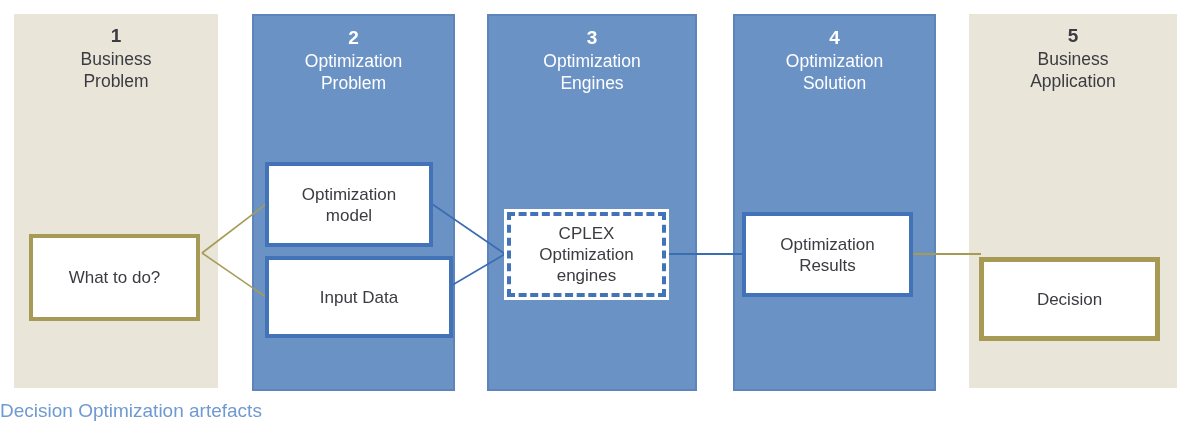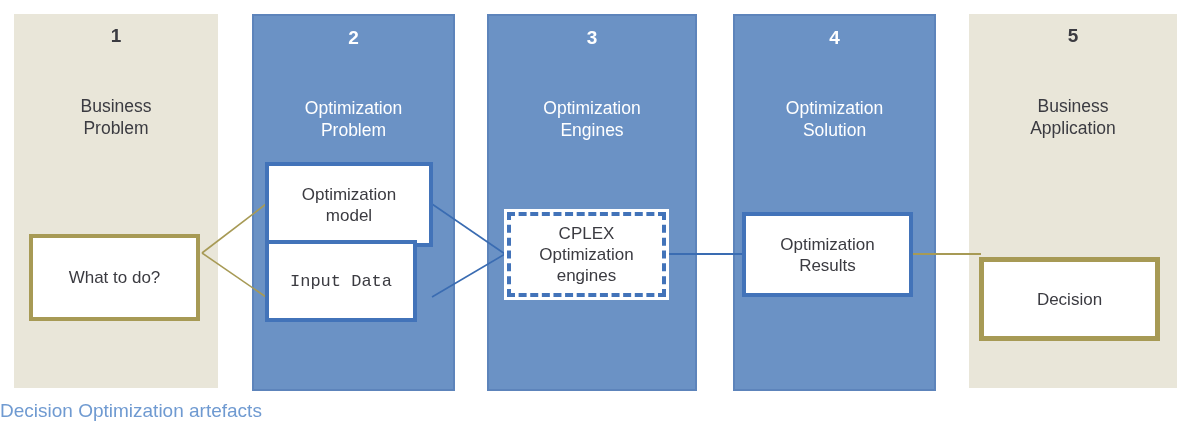--- a/index.html
+++ b/index.html
@@ -36,21 +36,20 @@
   }
   .col-num {
     font-size: 19px;
     font-weight: bold;
     line-height: 24px;
   }
   .col-title {
     font-size: 17.5px;
     line-height: 22px;
     white-space: pre-line;
-    margin-top: 47px;
   }
   
   .node {
     position: absolute;
     box-sizing: border-box;
     background: #ffffff;
     color: var(--dark_text, #3b3b41);
     display: flex;
     align-items: center;
     justify-content: center;
@@ -126,21 +125,21 @@
 
   <div class="col col-beige" style="left:969px;width:208px;">
     <div class="col-num">5</div>
     <div class="col-title">Business
 Application</div>
   </div>
 
   <div class="node node-tan" style="left:29px;  top:210px; width:171px; height:87px;">What to do?</div>
   <div class="node node-blue" style="left:265px; top:162px; width:168px; height:85px;">Optimization
 model</div>
-  <div class="node node-blue" style="left:265px; top:240px; width:152px; height:82px;font-family:Liberation Mono, monospace;">Input Data</div>
+  <div class="node node-blue" style="left:265px; top:256px; width:188px; height:82px;">Input Data</div>
   <div class="node node-dashed" style="left:507px; top:212px; width:159px; height:85px;text-align:center;">CPLEX
 Optimization
 engines</div>
   <div class="node node-blue" style="left:742px; top:212px; width:171px; height:85px;">Optimization
 Results</div>
   <div class="node node-tan-thick" style="left:979px; top:213px; width:181px; height:84px;margin-top:44px;">Decision</div>
 
   <div class="caption">Decision Optimization artefacts</div>
 
 </div>

